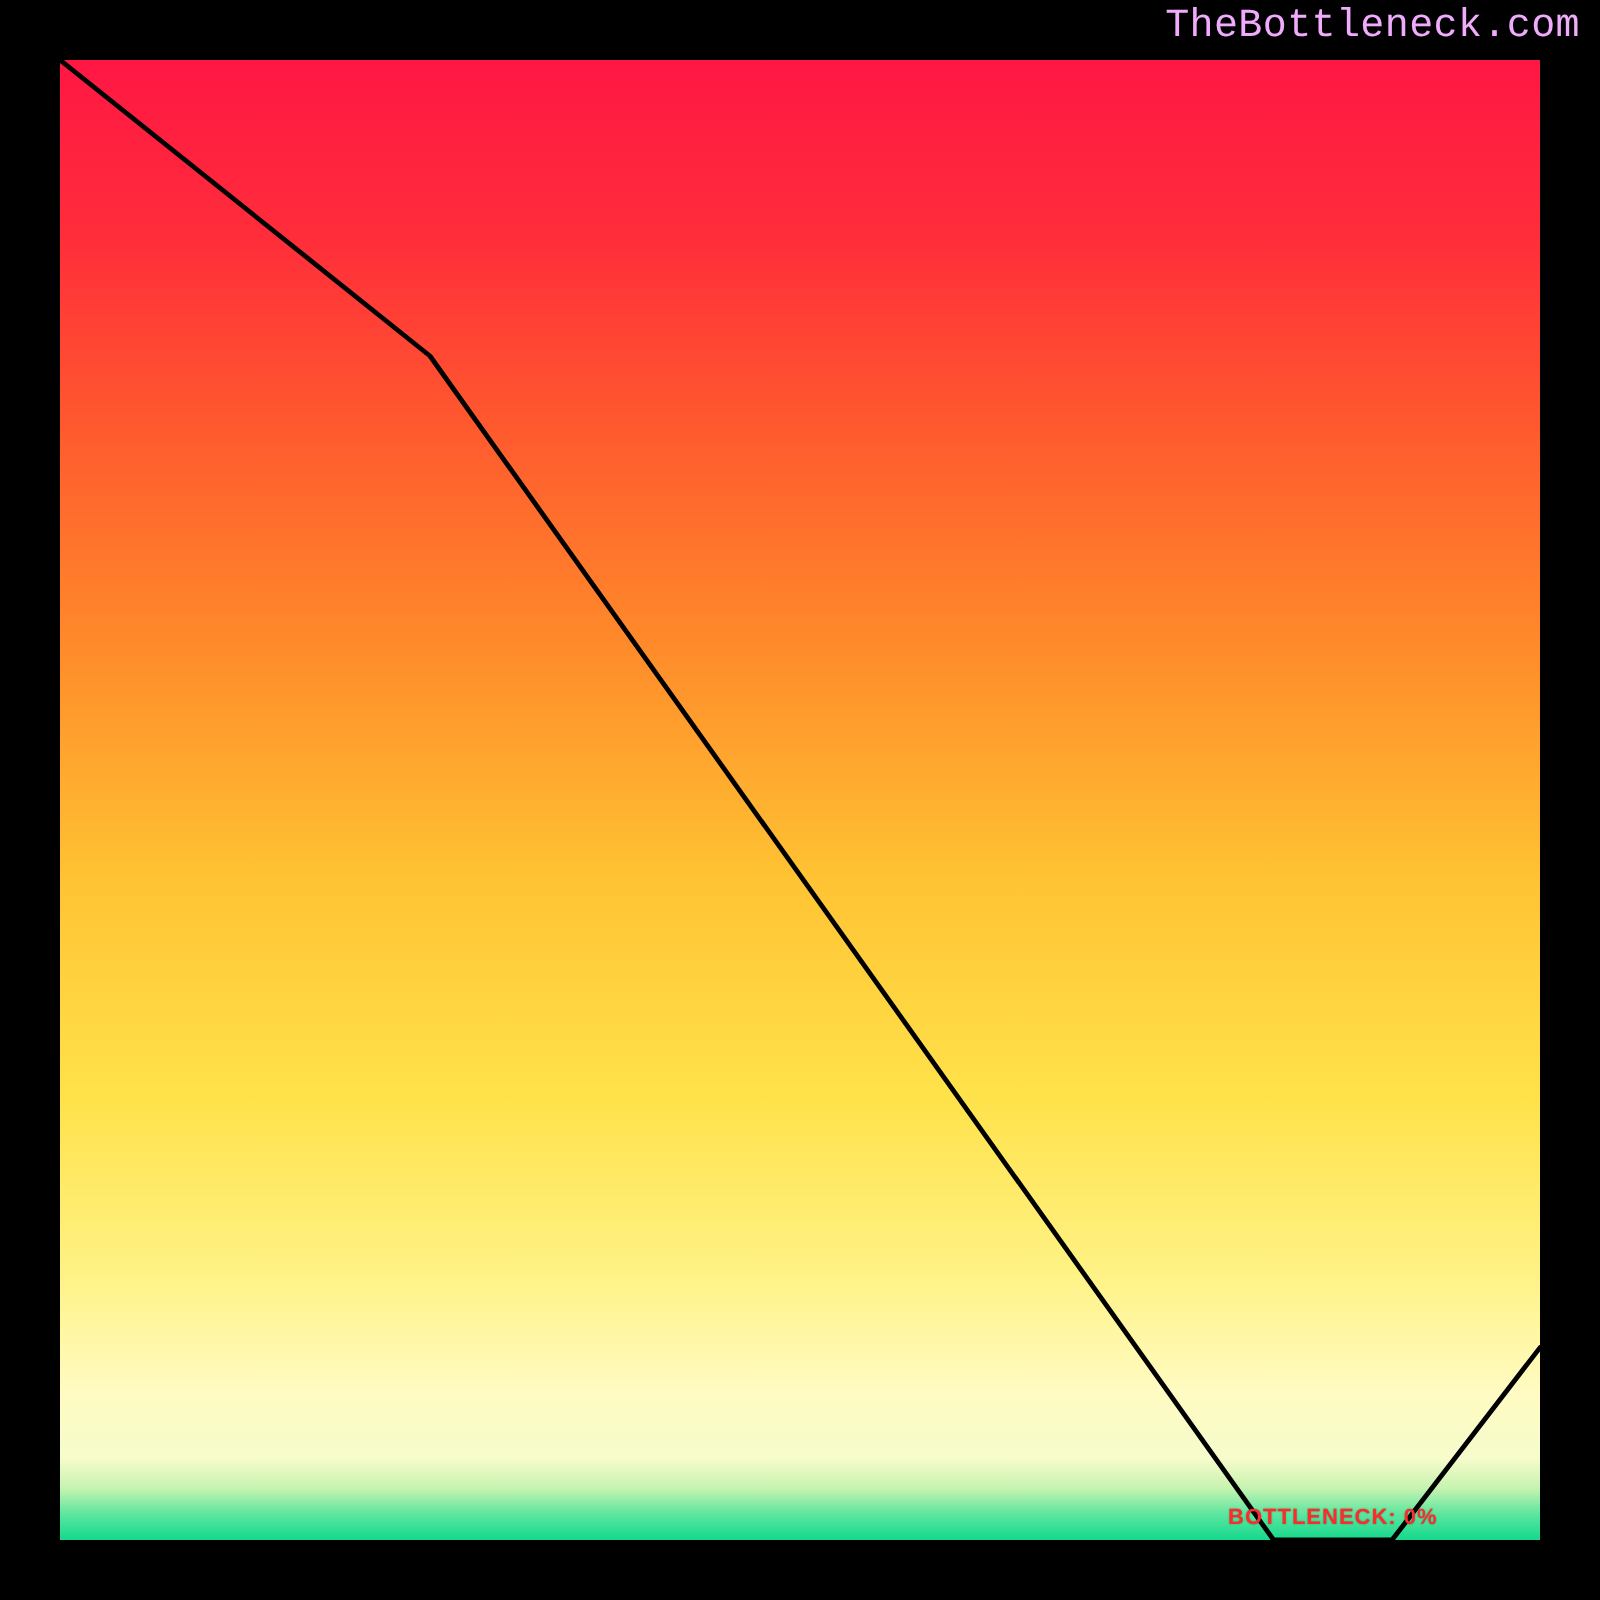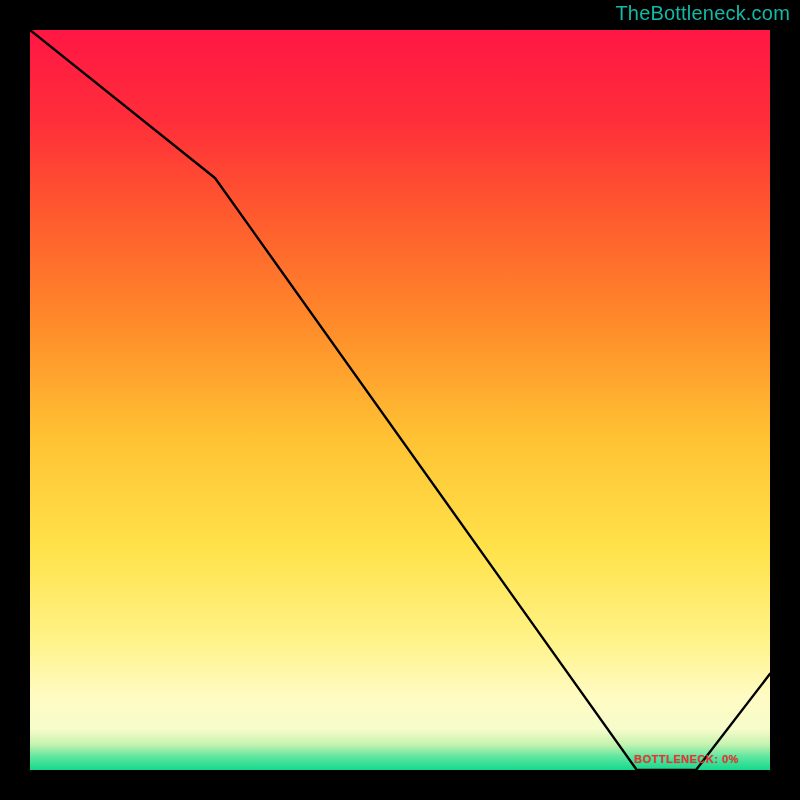--- a/index.html
+++ b/index.html
@@ -13,25 +13,26 @@
   }
   .container {
     position: relative;
     width: 800px;
     height: 800px;
   }
   .watermark {
     position: absolute;
     top: 2px;
     right: 10px;
-    color: #14b8a6;
+    color: #f0abfc;
     font-size: 20px;
     font-weight: 500;
     letter-spacing: 0.2px;
     z-index: 5;
+    font-family: Liberation Mono, monospace;
   }
   .plot-frame {
     position: absolute;
     left: 30px;
     top: 30px;
     width: 740px;
     height: 740px;
     background: #000;
     box-sizing: border-box;
   }
@@ -46,21 +47,20 @@
   .red-label {
     position: absolute;
     color: #ff2a2a;
     font-size: 11px;
     font-weight: 700;
     letter-spacing: 0.5px;
     white-space: nowrap;
     transform: translate(-50%, -50%);
     z-index: 6;
     text-shadow: 0 0 1px rgba(0,0,0,0.3);
-    margin-left: 20px;
   }
 </style>
 </head>
 <body>
 
 <div class="container">
 
   <div class="watermark">TheBottleneck.com</div>
 
   <div class="plot-frame">

